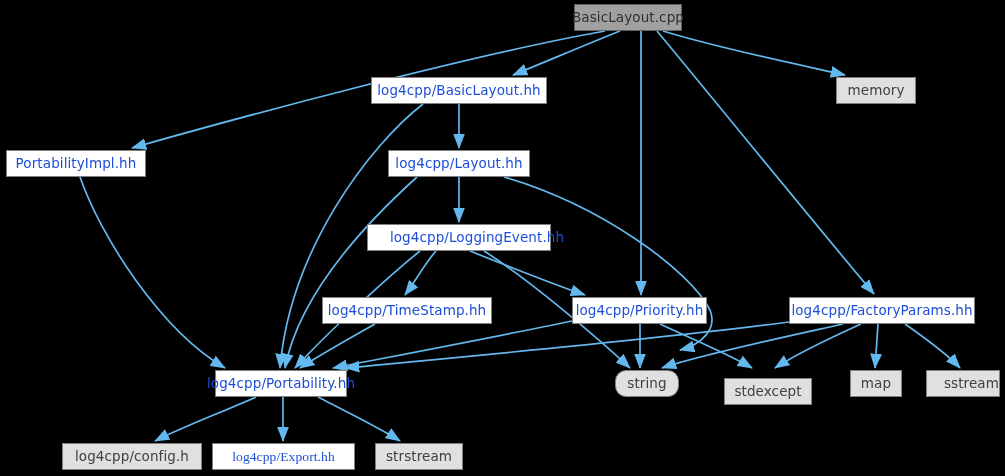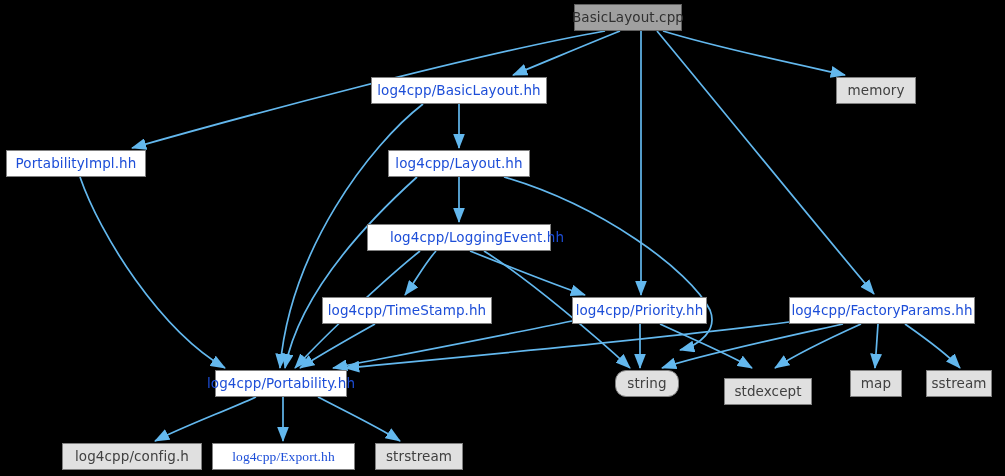--- a/index.html
+++ b/index.html
@@ -130,21 +130,21 @@
       </div>
       <div class="node sys" style="left: 615px; top: 370px; width: 64px; border-radius: 11px;">
         <span class="node-label">string</span>
       </div>
       <div class="node sys" style="left: 724px; top: 370px; width: 88px; margin-top: 8px;">
         <span class="node-label">stdexcept</span>
       </div>
       <div class="node sys" style="left: 850px; top: 370px; width: 52px;">
         <span class="node-label">map</span>
       </div>
-      <div class="node sys" style="left: 926px; top: 370px; width: 66px;">
+      <div class="node sys" style="left: 926px; top: 370px; width: 74px; justify-content: flex-end;">
         <span class="node-label">sstream</span>
       </div>
       <div class="node sys" style="left: 62px; top: 443px; width: 140px;">
         <span class="node-label">log4cpp/config.h</span>
       </div>
       <div class="node hdr" style="left: 212px; top: 443px; width: 143px; font-family: Liberation Serif, serif;">
         <span class="node-label">log4cpp/Export.hh</span>
       </div>
       <div class="node sys" style="left: 375px; top: 443px; width: 88px;">
         <span class="node-label">strstream</span>

